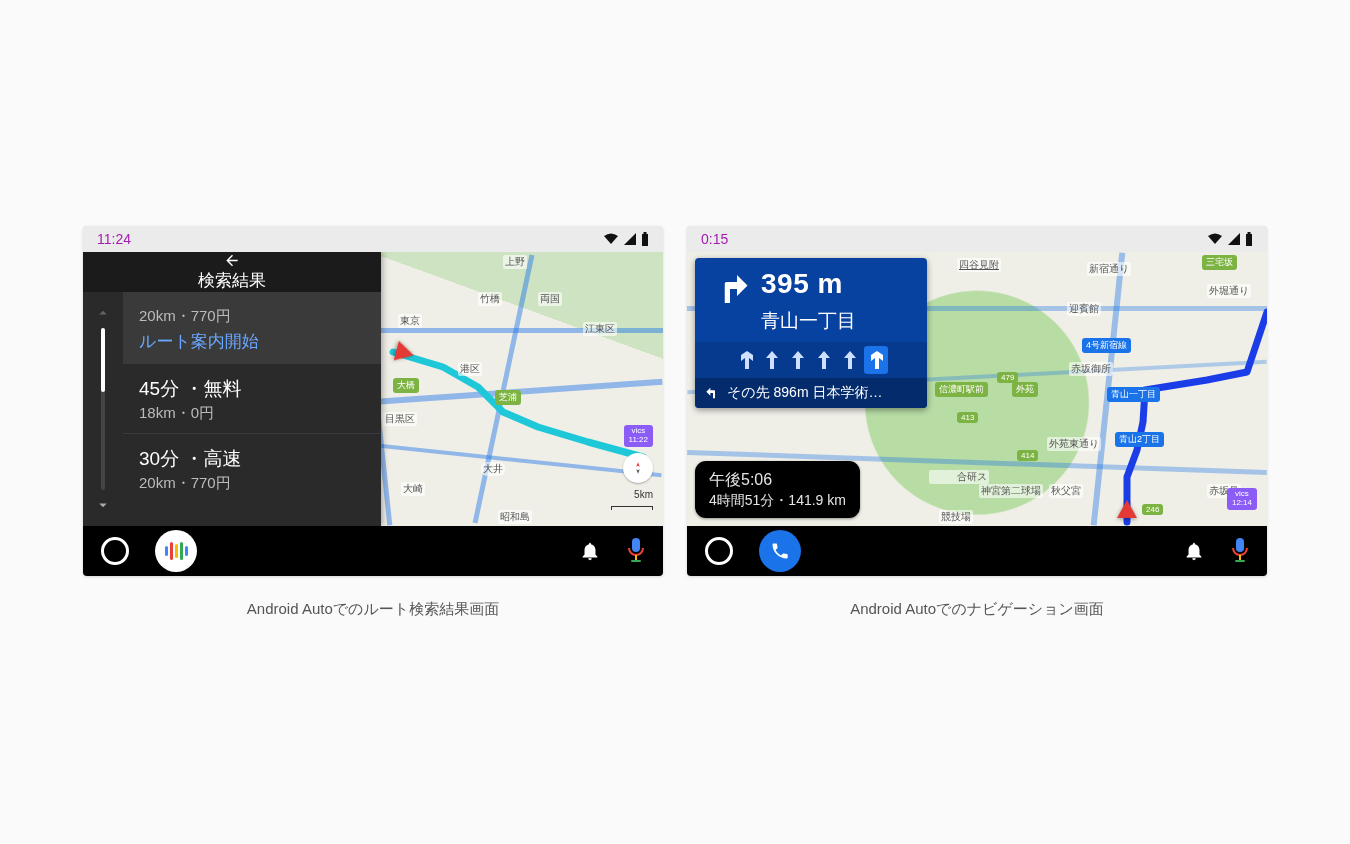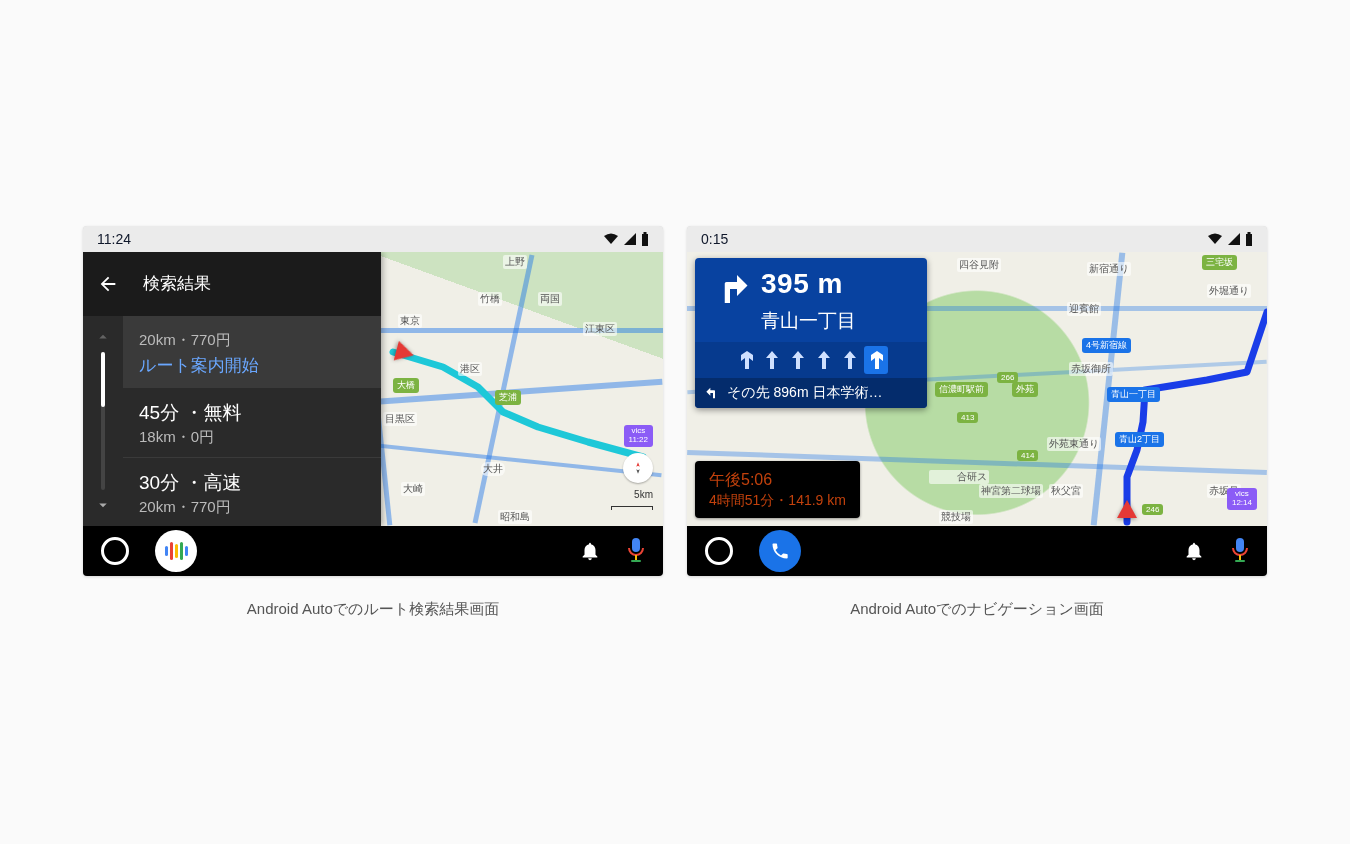--- a/index.html
+++ b/index.html
@@ -44,21 +44,21 @@
 
   
   .statusbar {
     height: 26px;
     width: 100%;
     display: flex;
     align-items: center;
     justify-content: space-between;
     padding: 0 14px;
     font-size: 14px;
-    color: #0f172a;
+    color: #a21caf;
     position: relative;
     z-index: 20;
     background: rgba(255,255,255,.6);
   }
   .status-icons { display: flex; gap: 5px; align-items: center; }
   .status-icons svg { display: block; }
 
   
   .bottombar {
     height: 50px;
@@ -191,27 +191,28 @@
     left: 0; top: 0;
     width: 298px;
     background: #2a2a2a;
     color: #fff;
     display: flex;
     flex-direction: column;
     height: 100%;
     box-shadow: 2px 0 6px rgba(0,0,0,.3);
   }
   .results-header {
-    height: 64px;
-    display: flex;
-    align-items: center;
-    gap: 24px;
+    height: 40px;
+    display: flex;
+    align-items: center;
+    gap: 0;
     padding: 0 14px;
     background: #1b1b1b;
     font-size: 17px;
+    flex-direction: column;
   }
   .results-list { flex: 1; overflow: hidden; position: relative; }
   .scroll-col {
     width: 40px;
     position: absolute;
     left: 0; top: 0; bottom: 0;
     display: flex;
     flex-direction: column;
     align-items: center;
     justify-content: space-between;
@@ -290,22 +291,22 @@
     gap: 6px;
     padding: 6px 10px;
     font-size: 14px;
   }
 
   .eta-card {
     position: absolute;
     left: 8px;
     bottom: 8px;
     background: #000;
-    color: #c2410c;
-    border-radius: 4px;
+    color: #e5e5e5;
+    border-radius: 11px;
     padding: 8px 14px;
     font-size: 14px;
     line-height: 1.35;
     box-shadow: 0 1px 3px rgba(0,0,0,.4);
   }
   .eta-time { font-size: 16px; }
 </style>
 </head>
 <body>
 
@@ -453,40 +454,40 @@
       <div class="stage">
         <div class="map map2">
           <div class="road" style="left:0;top:20%;width:100%;height:5px;opacity:.35;"></div>
           <div class="road" style="left:0;top:45%;width:100%;height:4px;opacity:.3;transform:rotate(-3deg);"></div>
           <div class="road" style="left:72%;top:0;width:6px;height:100%;opacity:.4;transform:rotate(6deg);"></div>
           <div class="road" style="left:0;top:76%;width:100%;height:5px;opacity:.35;transform:rotate(2deg);"></div>
           <svg class="route-line">
             <polyline points="440,270 440,225 450,198 456,170 458,138 520,128 560,120 580,60" fill="none" stroke="#1a3de8" stroke-width="7" stroke-linecap="round" stroke-linejoin="round"></polyline>
           </svg>
           <div class="position-marker" style="left:430px;top:248px;"></div>
-          <span class="poi" style="left:270px;top:6px;">四谷見附</span>
+          <span class="poi" style="left:270px;top:6px;text-decoration:underline;">四谷見附</span>
           <span class="poi" style="left:400px;top:10px;">新宿通り</span>
           <span class="poi" style="left:380px;top:50px;">迎賓館</span>
           <span class="poi blue" style="left:395px;top:86px;">4号新宿線</span>
           <span class="poi" style="left:382px;top:110px;">赤坂御所</span>
           <span class="poi green" style="left:248px;top:130px;">信濃町駅前</span>
           <span class="poi green" style="left:325px;top:130px;">外苑</span>
           <span class="poi" style="left:360px;top:185px;">外苑東通り</span>
           <span class="poi blue" style="left:420px;top:135px;">青山一丁目</span>
           <span class="poi blue" style="left:428px;top:180px;">青山2丁目</span>
           <span class="poi" style="left:292px;top:232px;">神宮第二球場</span>
           <span class="poi" style="left:362px;top:232px;">秋父宮</span>
           <span class="poi green" style="left:515px;top:3px;">三宅坂</span>
           <span class="poi" style="left:520px;top:32px;">外堀通り</span>
           <span class="poi" style="left:520px;top:232px;">赤坂見</span>
           <span class="poi" style="left:242px;top:218px;padding-left:28px;">合研ス</span>
           <span class="poi" style="left:252px;top:258px;">競技場</span>
           <span class="poi green" style="left:270px;top:160px;font-size:8px;">413</span>
           <span class="poi green" style="left:330px;top:198px;font-size:8px;">414</span>
-          <span class="poi green" style="left:310px;top:120px;font-size:8px;">266</span>
+          <span class="poi green" style="left:310px;top:120px;font-size:8px;">479</span>
           <span class="poi green" style="left:455px;top:252px;font-size:8px;">246</span>
         </div>
 
         <div class="turn-card">
           <div class="turn-main">
             <svg width="42" height="42" viewBox="0 0 24 24" fill="#fff">
                 <path d="M9 20V9c0-.6.4-1 1-1h6V4l6 6-6 6v-4h-4v8H9z"></path>
               </svg>
             <span class="turn-distance">395 m</span>
           </div>

